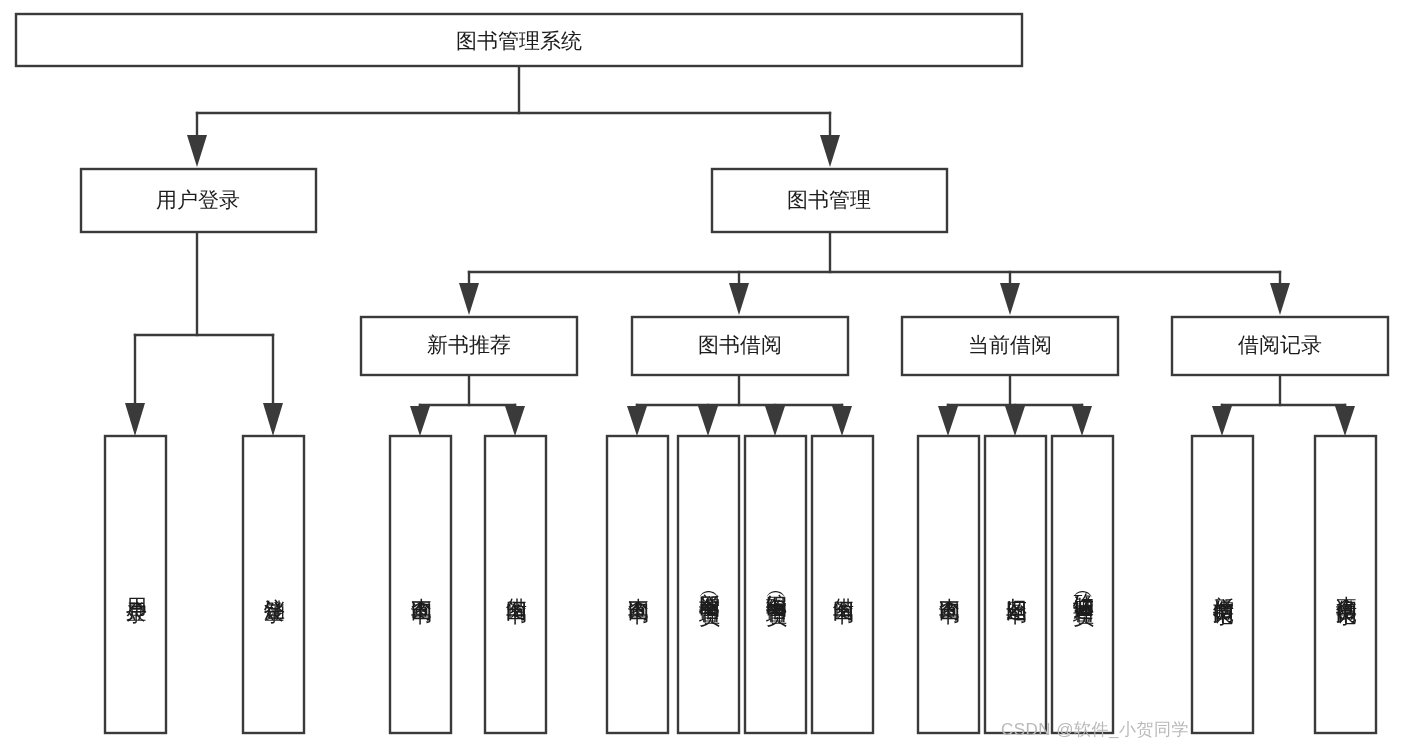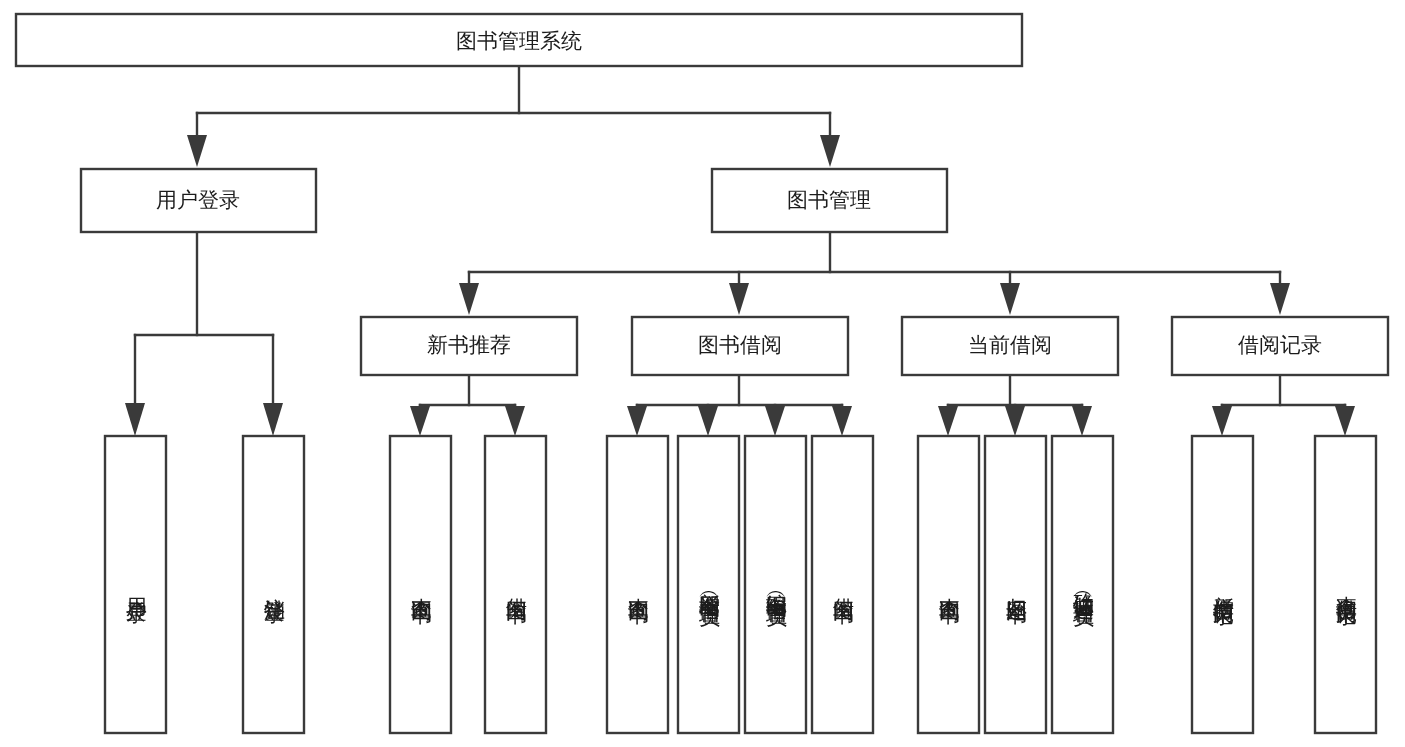--- a/index.html
+++ b/index.html
@@ -225,14 +225,15 @@
       <rect class="node-box" x="1192" y="436" width="61" height="297"></rect>
       <text class="node-label-v" x="1222" y="585">新增借阅记录</text>
     </g>
     <g>
       <rect class="node-box" x="1315" y="436" width="61" height="297"></rect>
       <text class="node-label-v" x="1345" y="585">查询借阅记录</text>
     </g>
 
   </svg>
 
+  <div class="watermark">CSDN @软件_小贺同学</div>
 
 </div>
 
 </body></html>

